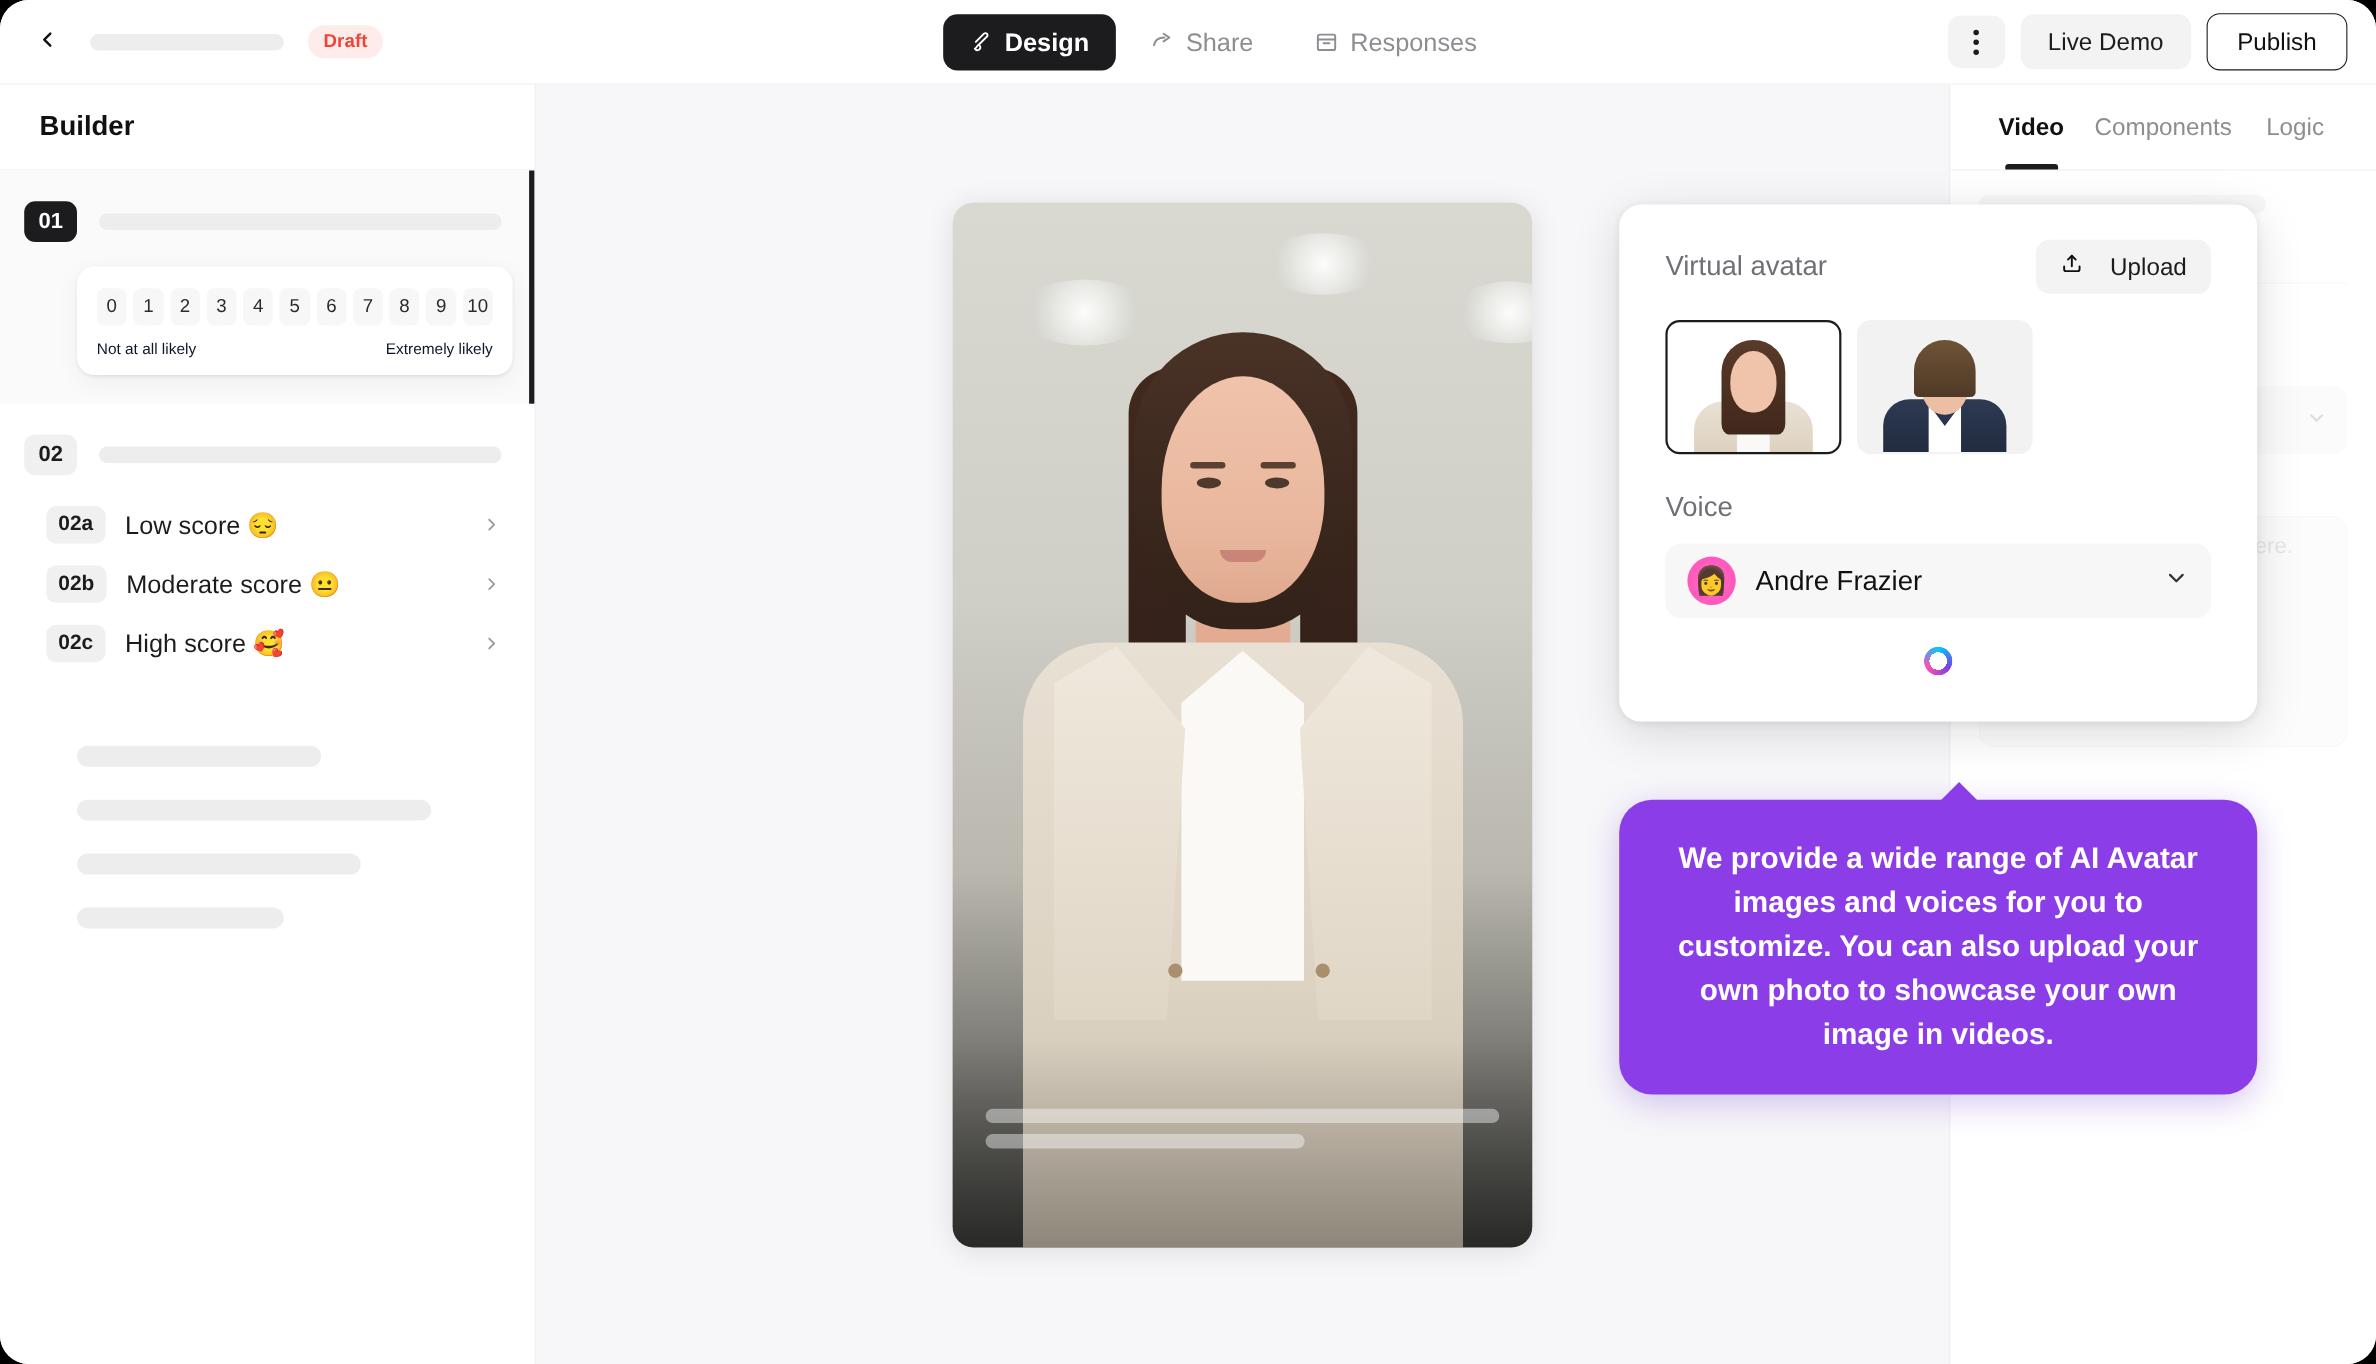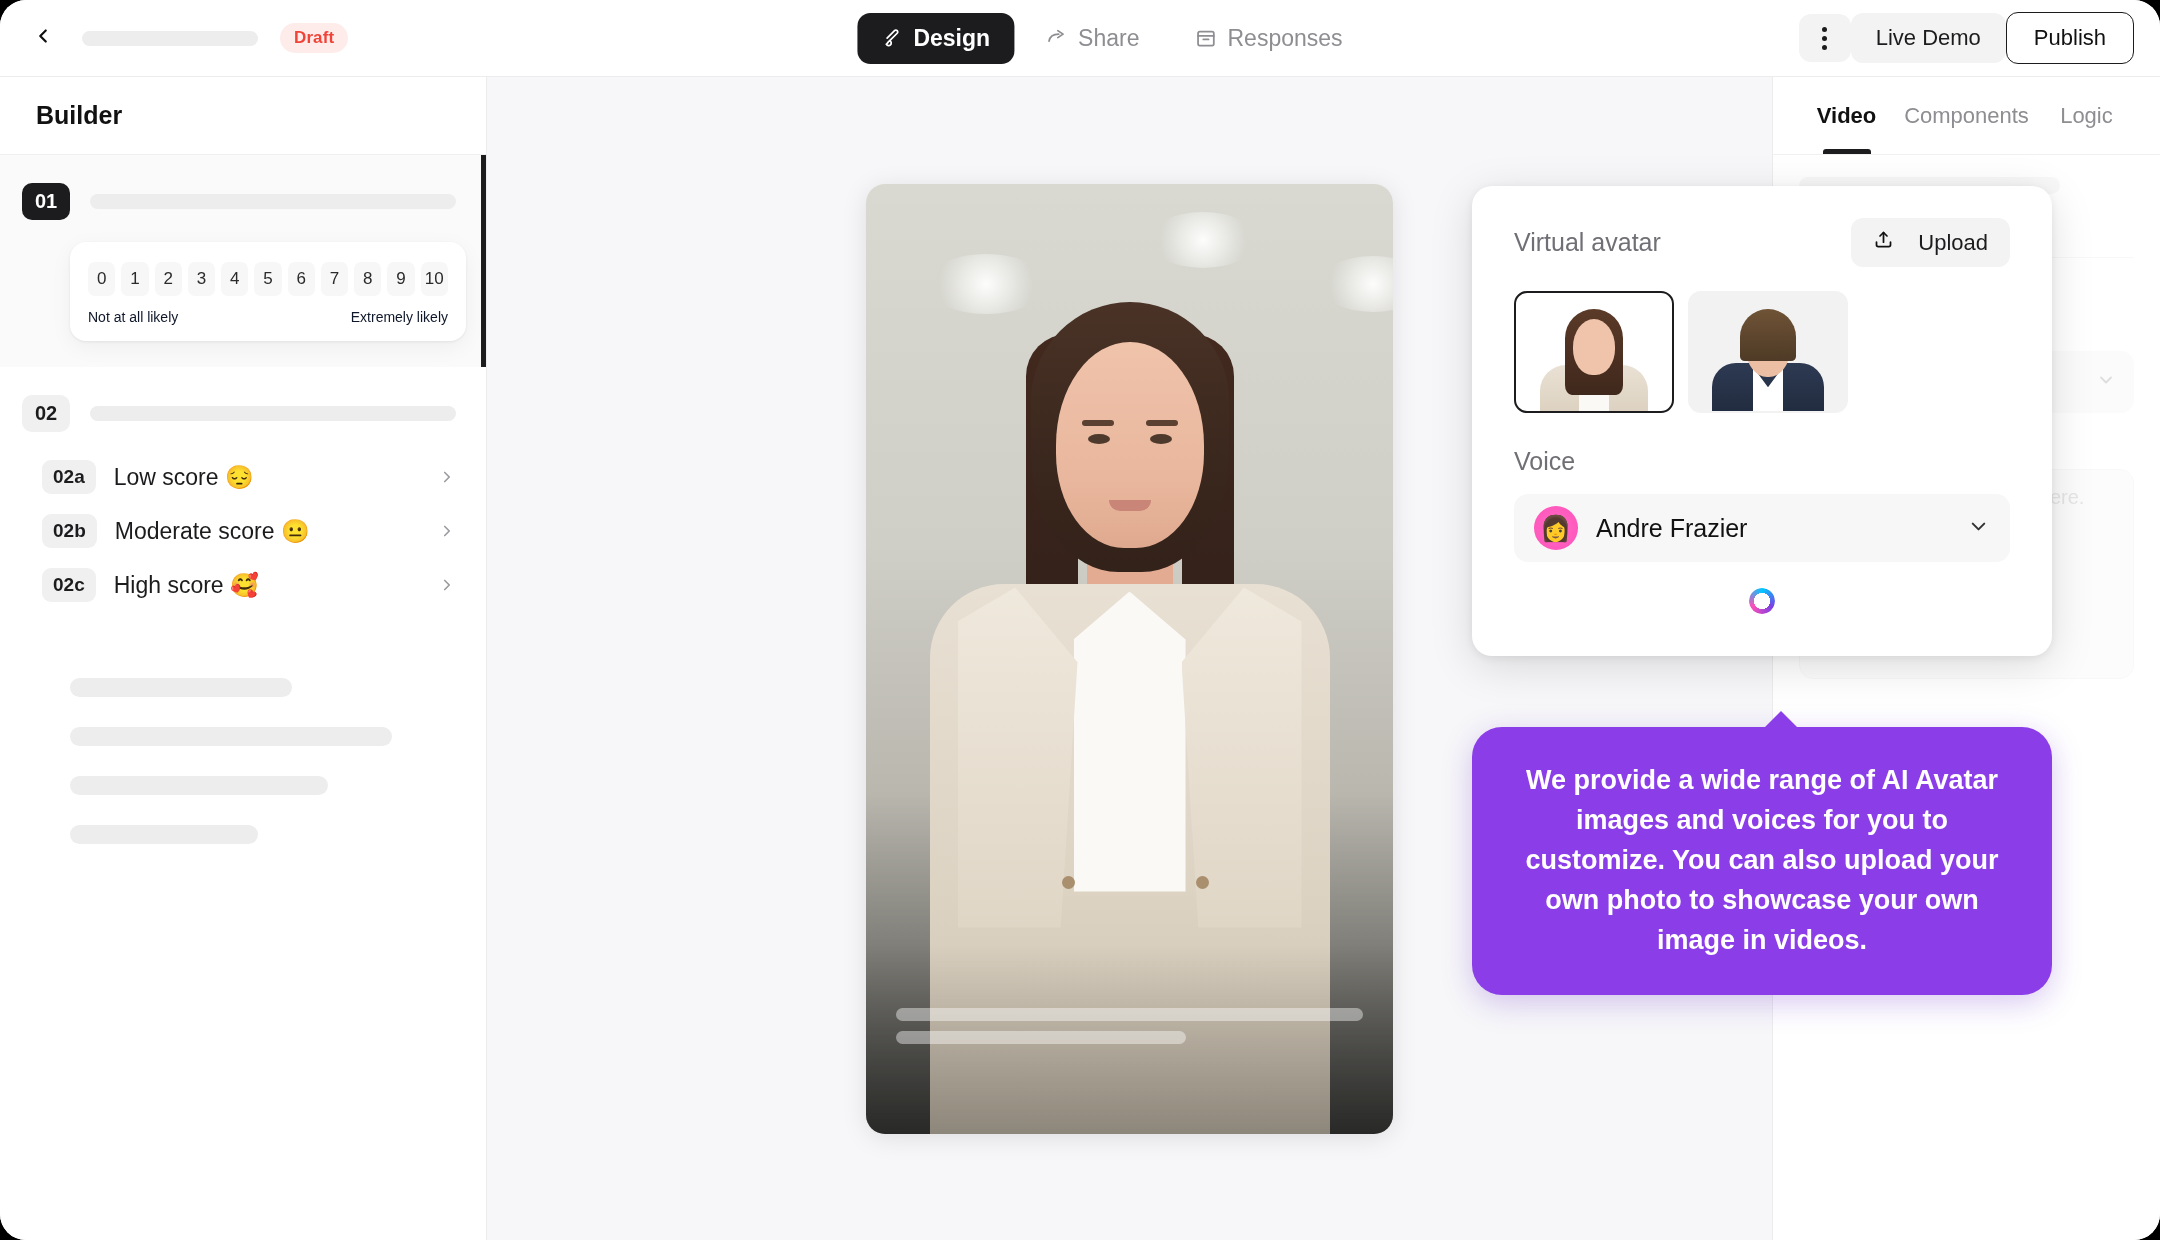--- a/index.html
+++ b/index.html
@@ -40,21 +40,21 @@
   }
   .navtab {
     display: flex; align-items: center; gap: 11px;
     padding: 12px 24px; border-radius: 13px;
     font-size: 23px; color: #8d8d92; cursor: pointer; font-weight: 500;
     white-space: nowrap;
   }
   .navtab.active { background: #1c1c1e; color: #fff; font-weight: 600; }
   .navtab svg { display: block; }
   .tb-right {
-    margin-left: auto; display: flex; align-items: center; padding-right: 26px;
+    margin-left: auto; display: flex; align-items: center; gap: 14px; padding-right: 26px;
   }
   .icon-btn {
     width: 52px; height: 48px; border-radius: 12px; background: #f3f3f3;
     display: flex; align-items: center; justify-content: center; cursor: pointer;
   }
   .dots { display: flex; flex-direction: column; gap: 4px; align-items: center; }
   .dots i { width: 5px; height: 5px; border-radius: 50%; background: #1c1c1e; display: block; }
   .btn-gray {
     background: #f3f3f3; color: #1c1c1e; font-size: 22px; font-weight: 500;
     padding: 12px 25px; border-radius: 12px; cursor: pointer; border: none;

